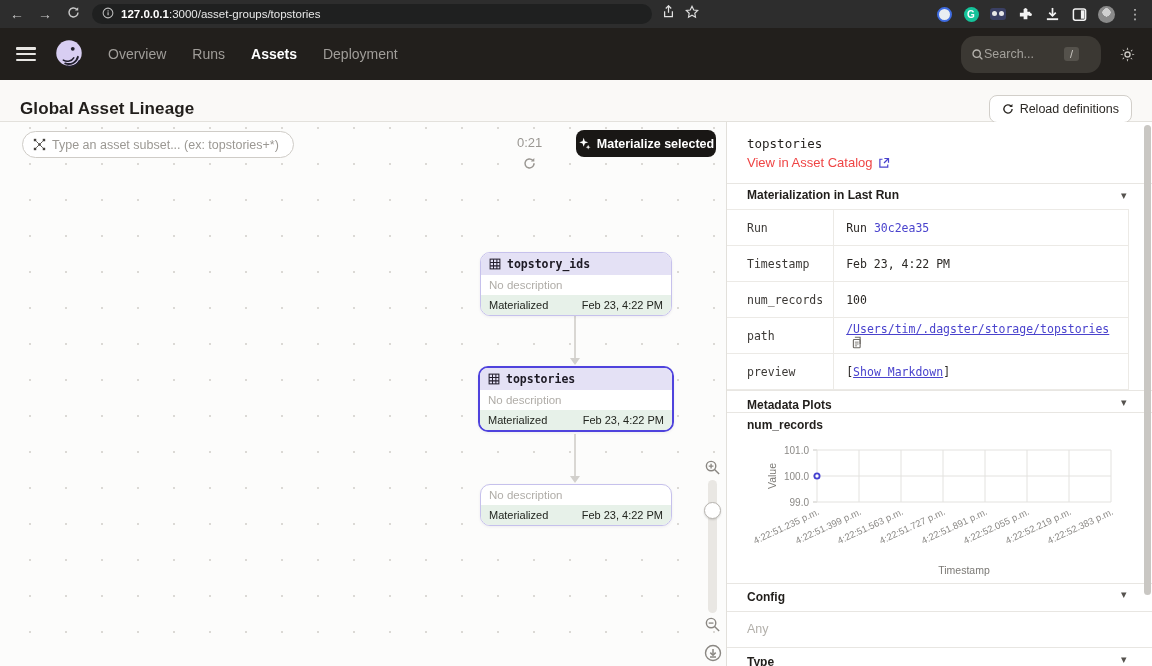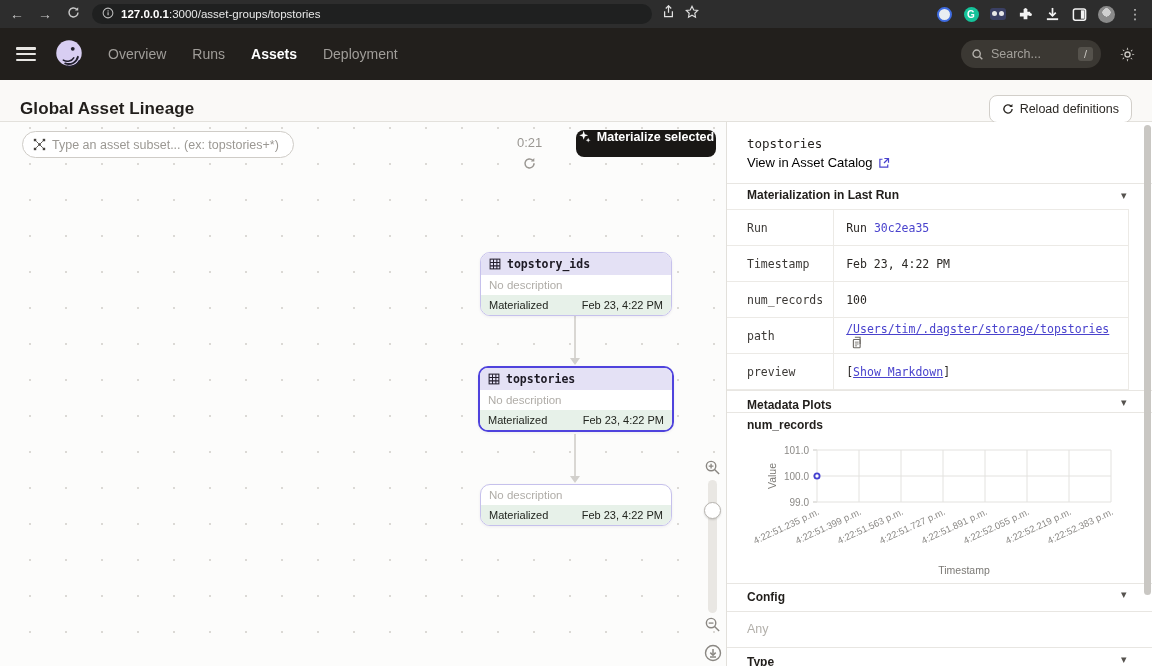--- a/index.html
+++ b/index.html
@@ -23,38 +23,38 @@
 
   
   .topnav { position:absolute; left:0; top:28px; width:1152px; height:52px; background:#221f1c; display:flex; align-items:center; padding:0 16px; }
   .hamburger { width:20px; height:14px; display:flex; flex-direction:column; justify-content:space-between; cursor:pointer; margin-right:16px; }
   .hamburger span { display:block; height:2.5px; background:#e8e6e3; border-radius:1px; }
   .nav-logo { width:34px; height:34px; margin-right:22px; }
   .nav-items { display:flex; gap:26px; align-items:center; }
   .nav-item { font-size:14px; color:#a09d99; cursor:pointer; }
   .nav-item.active { color:#fff; font-weight:bold; }
   .nav-right { margin-left:auto; display:flex; align-items:center; gap:18px; }
-  .search-pill { width:140px; height:28px; background:#3b3833; border-radius:14px; display:flex; align-items:center; padding:0 8px 0 10px; gap:7px; }
+  .search-pill { width:140px; height:37px; background:#3b3833; border-radius:14px; display:flex; align-items:center; padding:0 8px 0 10px; gap:0; }
   .search-pill input { background:transparent; border:none; outline:none; color:#cfccc7; font-size:12.5px; width:80px; font-family:"Liberation Sans",sans-serif; }
   .search-pill input::placeholder { color:#a3a09b; }
   .kbd { background:#55524c; color:#cac7c2; border-radius:3px; font-size:11px; padding:1px 6px; }
 
   
   .page-header { position:absolute; left:0; top:80px; width:1152px; height:42px; background:#faf9f7; border-bottom:1px solid #e3e1dc; display:flex; align-items:center; padding:16px 20px 0 20px; }
   .page-title { font-size:17px; font-weight:bold; color:#211e1b; letter-spacing:.1px; }
   .reload-btn { margin-left:auto; height:28px; background:#fff; border:1px solid #d2cfca; border-radius:8px; display:flex; align-items:center; gap:6px; padding:0 12px; font-size:12.5px; color:#2b2824; cursor:pointer; }
 
   
   .graph-pane { position:absolute; left:0; top:122px; width:726px; height:544px; background:#fcfcfb;
     background-image:radial-gradient(#dbd9d5 1.2px, transparent 1.3px); background-size:36px 36px; background-position:12px 24px; }
   .filter-box { position:absolute; left:22px; top:9px; width:272px; height:27px; background:#fff; border:1px solid #cfccc7; border-radius:14px; display:flex; align-items:center; gap:6px; padding:0 10px; }
   .filter-box input { border:none; outline:none; flex:1; font-size:12.5px; color:#45423e; font-family:"Liberation Sans",sans-serif; }
   .filter-box input::placeholder { color:#9b9893; }
   .timer-wrap { position:absolute; left:517px; top:13px; display:flex; align-items:center; gap:7px; color:#9a9792; font-size:13px;flex-direction:column; }
-  .materialize-btn { position:absolute; left:576px; top:8px; width:140px; height:27px; background:#191715; color:#fff; border:none; border-radius:8px; font-size:12.5px; font-weight:bold; display:flex; justify-content:center; gap:6px; cursor:pointer; }
+  .materialize-btn { position:absolute; left:576px; top:8px; width:140px; height:27px; background:#191715; color:#fff; border:none; border-radius:8px; font-size:12.5px; font-weight:bold; display:flex; align-items:center; justify-content:center; gap:6px; cursor:pointer; }
 
   
   .asset-node { position:absolute; width:192px; border:1px solid #c6c1ec; border-radius:10px; background:#fff; overflow:hidden; box-shadow:0 1px 3px rgba(40,30,80,.07); cursor:pointer; }
   .asset-node.selected { border:2px solid #4f43dd; width:196px; }
   .an-head { background:#e4e1f5; display:flex; align-items:center; gap:6px; padding:4px 8px; }
   .an-name { font-family:"DejaVu Sans Mono",monospace; font-size:11.5px; font-weight:bold; color:#1d1a24; white-space:nowrap; }
   .an-desc { padding:4px 8px; font-size:11.5px; color:#b0ada8; }
   .an-foot { background:#e7f1e9; display:flex; justify-content:space-between; padding:4px 8px; font-size:11px; color:#22251f; }
   .n0 { left:480px; top:130px; } .n1 { left:478px; top:244px; } .n2 { left:480px; top:362px; }
 
@@ -63,21 +63,21 @@
 
   
   .gcontrol { position:absolute; color:#8a8782; }
   .slider-track { position:absolute; left:708px; top:358px; width:9px; height:133px; background:#e9e7e3; border-radius:5px; }
   .slider-handle { position:absolute; left:704px; top:380px; width:17px; height:17px; background:#fff; border:1px solid #b7b4af; border-radius:50%; box-shadow:0 1px 2px rgba(0,0,0,.15); cursor:grab; }
 
   
   .side-panel { position:absolute; left:726px; top:122px; width:426px; height:544px; background:#fff; border-left:1px solid #e2e0db; }
   .sp-scroll { position:absolute; right:1px; top:3px; width:7px; height:470px; background:#c9c7c3; border-radius:4px; }
   .sp-asset-name { position:absolute; left:20px; top:14px; font-family:"DejaVu Sans Mono",monospace; font-size:12.5px; color:#211e1b; }
-  .sp-link { position:absolute; left:20px; top:33px; font-size:13px; color:#000000; display:flex; gap:5px; align-items:center; cursor:pointer; }
+  .sp-link { position:absolute; left:20px; top:33px; font-size:13px; color:#ef4444; display:flex; gap:5px; align-items:center; cursor:pointer; }
   .divider { position:absolute; left:0; width:426px; border-top:1px solid #e8e6e2; }
   .sec-head { position:absolute; left:20px; font-size:12px; font-weight:bold; color:#211e1b; }
   .caret { position:absolute; left:394px; color:#55524e; font-size:11px; cursor:pointer; }
 
   table.meta { position:absolute; left:0; top:87px; width:402px; border-collapse:collapse; }
   table.meta td { border:1px solid #eceae6; border-left:none; font-family:"DejaVu Sans Mono",monospace; font-size:11.5px; color:#3c3936; height:36px; padding:0 10px 0 20px; }
   table.meta td.val { padding-left:12px; color:#2b2825; }
   table.meta td:first-child { width:80px; border-right:1px solid #eceae6; }
   table.meta td.val { border-right:1px solid #eceae6; }
   table.meta tr td { border-bottom:1px solid #eceae6; }

